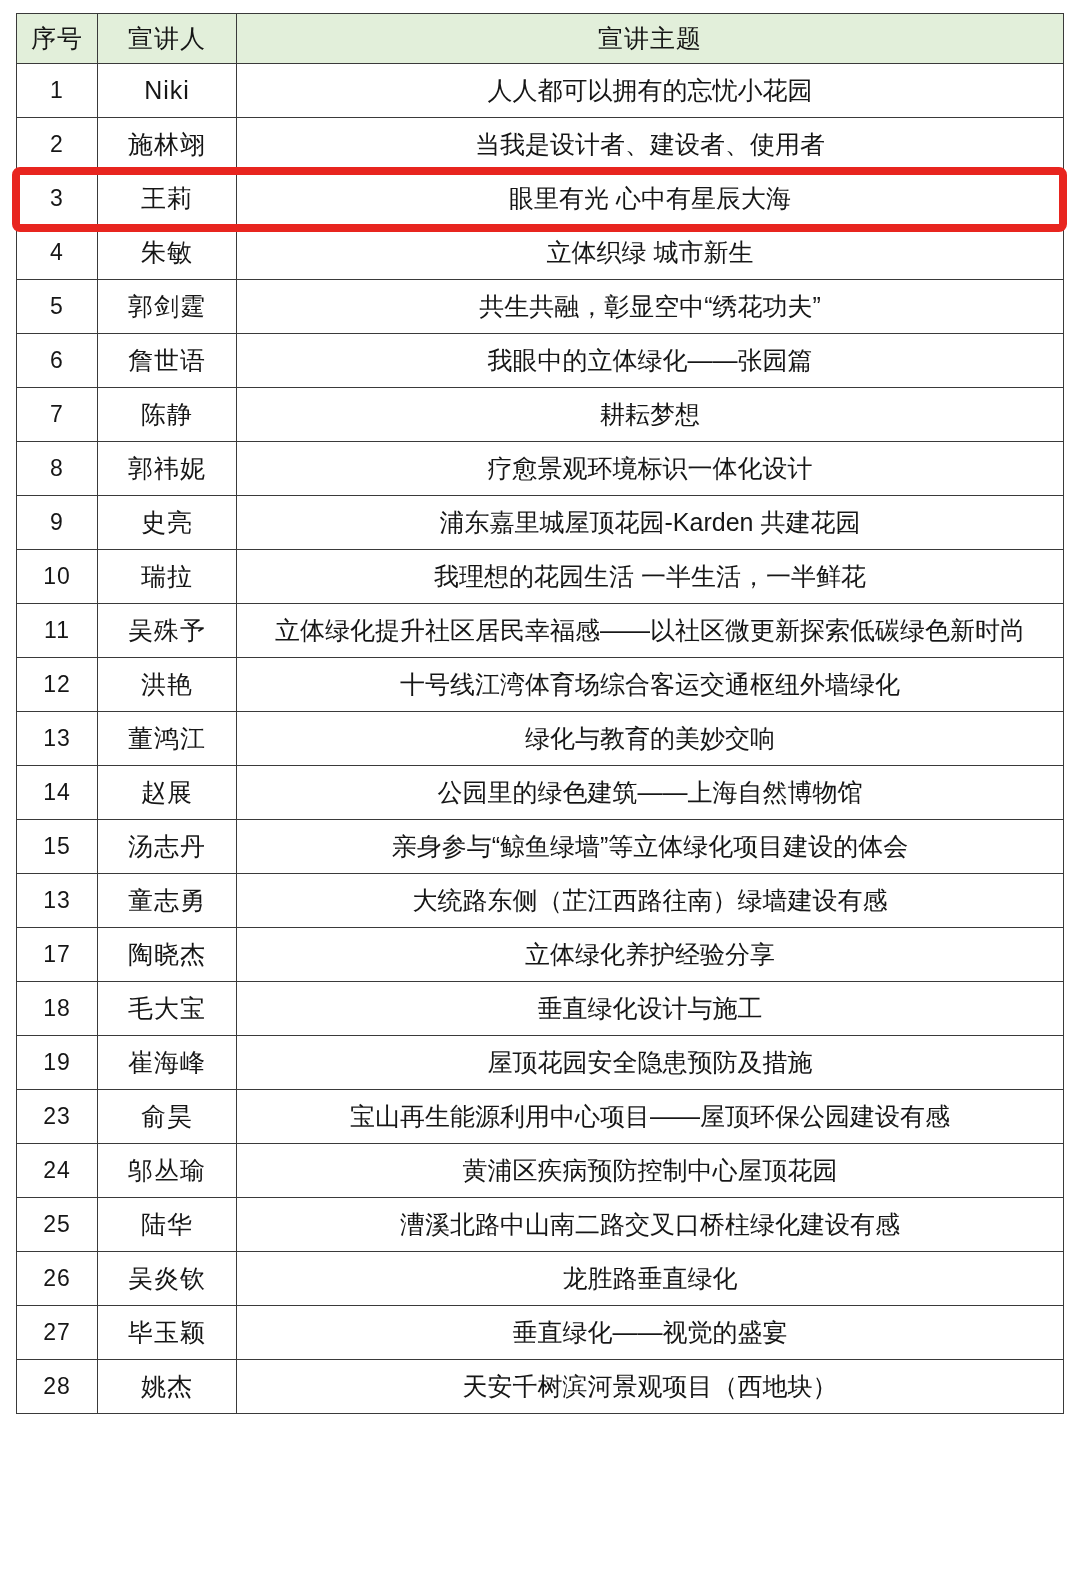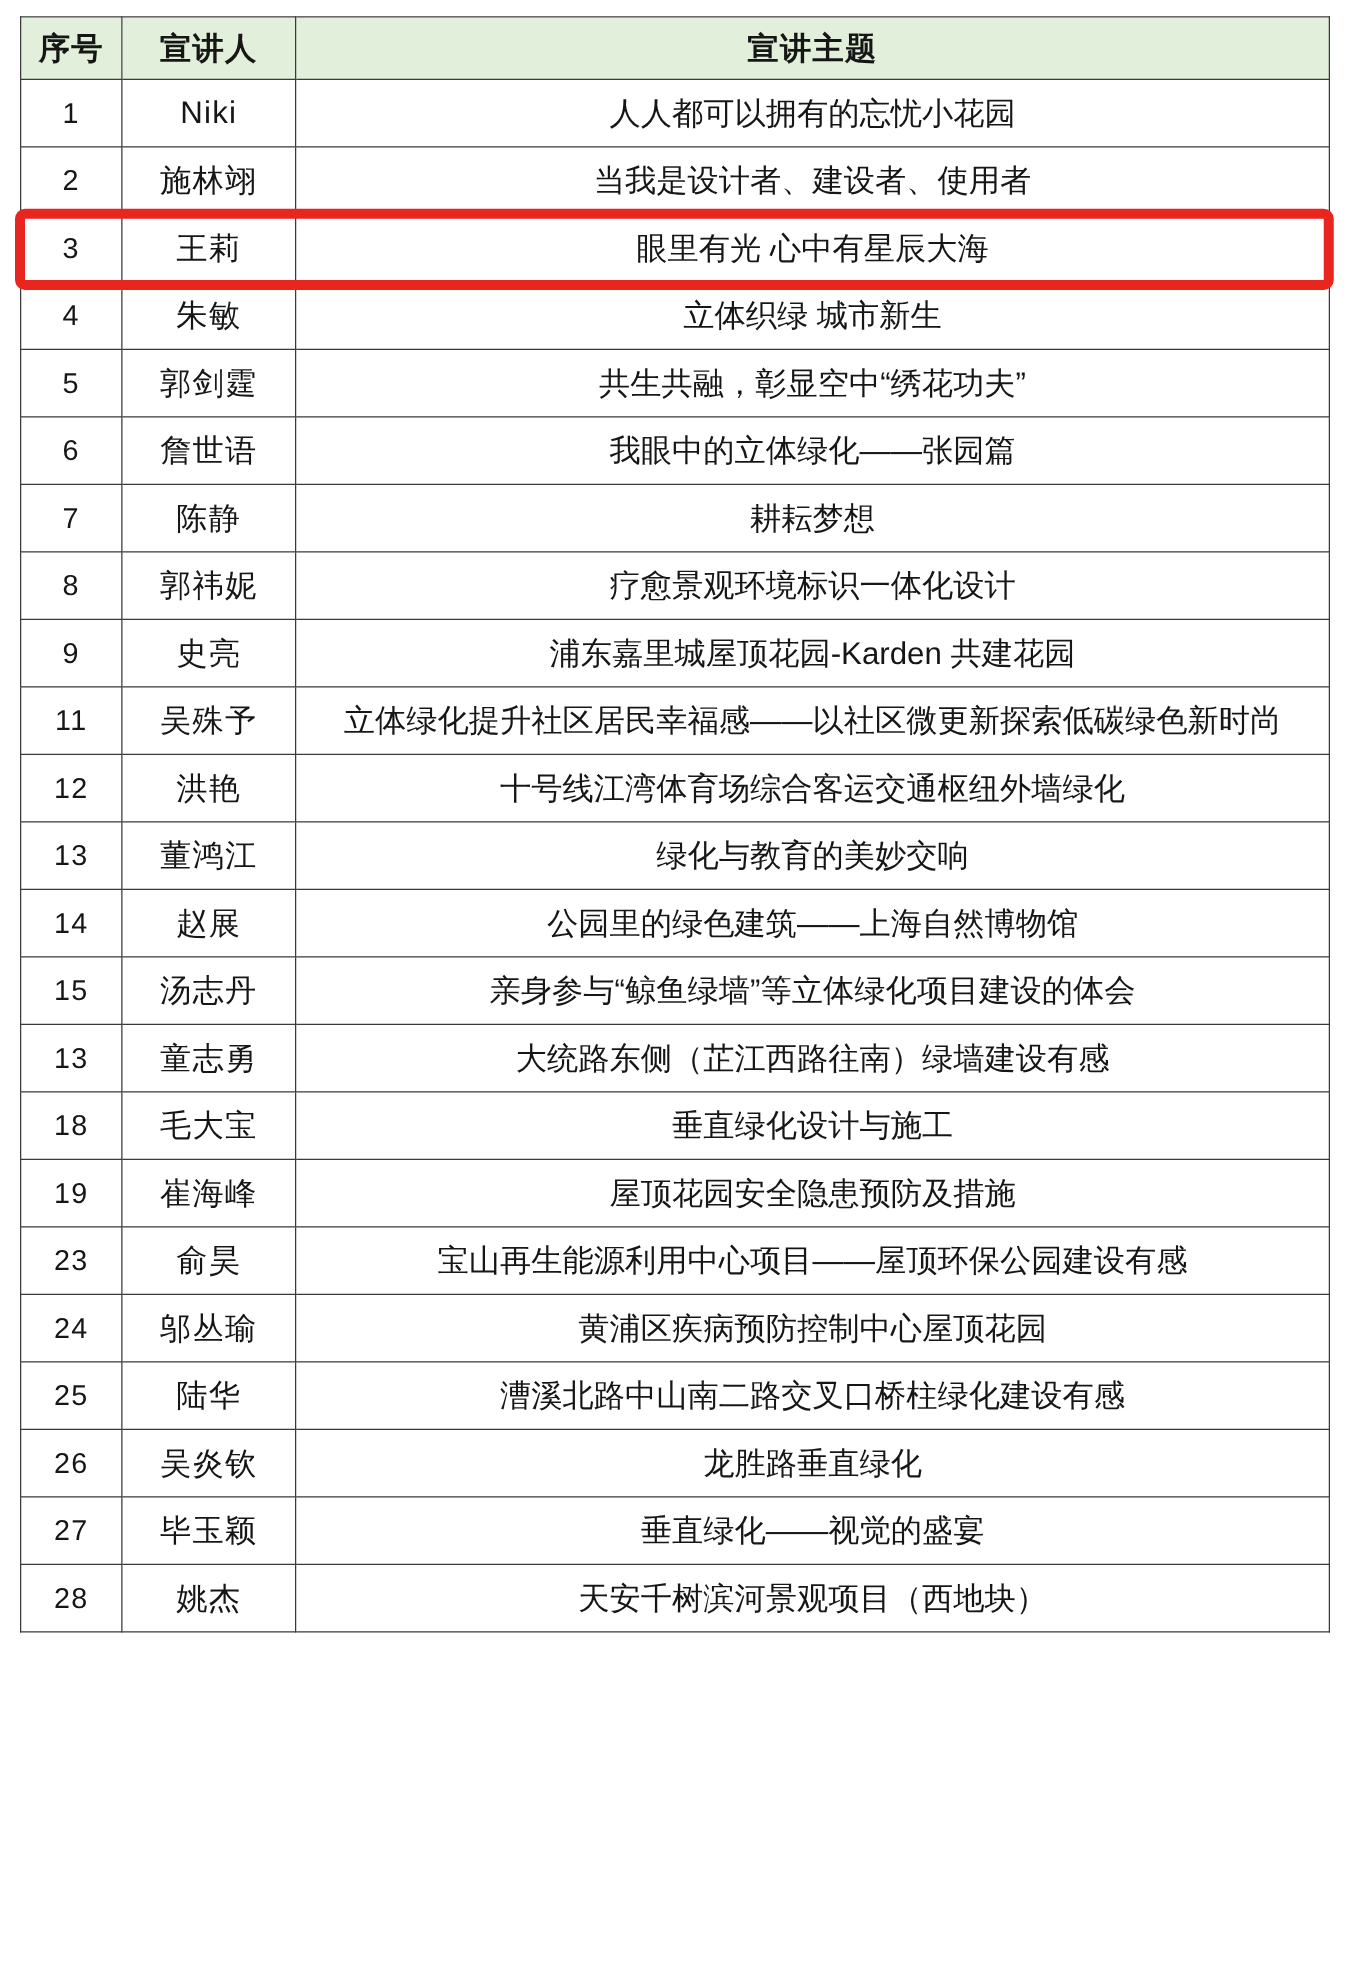--- a/index.html
+++ b/index.html
@@ -19,21 +19,21 @@
   }
   .schedule col.c-no{width:81px;}
   .schedule col.c-speaker{width:139px;}
   .schedule th,.schedule td{
     border:1.5px solid var(--border-color);
     text-align:center;vertical-align:middle;
     overflow:hidden;white-space:nowrap;
   }
   .schedule thead th{
     height:50px;background:var(--header-bg);
-    font-size:25px;font-weight:700;letter-spacing:1px;
+    font-size:25px;font-weight:400;letter-spacing:1px;
   }
   .schedule tbody td{
     height:54px;font-size:25px;font-weight:400;background:#ffffff;
   }
   .schedule td.no-cell{font-size:23px;letter-spacing:1px;}
   .schedule td.speaker-cell{letter-spacing:1px;margin-top:48px;}
 
   .highlight-box{
     position:absolute;border:8px solid var(--highlight-color);
     border-radius:8px;pointer-events:none;background:transparent;
@@ -103,20 +103,25 @@
     <td class="speaker-cell">郭祎妮</td>
     <td class="topic-cell">疗愈景观环境标识一体化设计</td>
   </tr>
 
   <tr>
     <td class="no-cell">9</td>
     <td class="speaker-cell">史亮</td>
     <td class="topic-cell">浦东嘉里城屋顶花园-Karden 共建花园</td>
   </tr>
 
+  <tr>
+    <td class="no-cell">10</td>
+    <td class="speaker-cell">瑞拉</td>
+    <td class="topic-cell">我理想的花园生活 一半生活，一半鲜花</td>
+  </tr>
 
   <tr>
     <td class="no-cell">11</td>
     <td class="speaker-cell">吴殊予</td>
     <td class="topic-cell">立体绿化提升社区居民幸福感——以社区微更新探索低碳绿色新时尚</td>
   </tr>
 
   <tr>
     <td class="no-cell">12</td>
     <td class="speaker-cell">洪艳</td>
@@ -140,20 +145,25 @@
     <td class="speaker-cell">汤志丹</td>
     <td class="topic-cell">亲身参与“鲸鱼绿墙”等立体绿化项目建设的体会</td>
   </tr>
 
   <tr>
     <td class="no-cell">13</td>
     <td class="speaker-cell">童志勇</td>
     <td class="topic-cell">大统路东侧（芷江西路往南）绿墙建设有感</td>
   </tr>
 
+  <tr>
+    <td class="no-cell">17</td>
+    <td class="speaker-cell">陶晓杰</td>
+    <td class="topic-cell">立体绿化养护经验分享</td>
+  </tr>
 
   <tr>
     <td class="no-cell">18</td>
     <td class="speaker-cell">毛大宝</td>
     <td class="topic-cell">垂直绿化设计与施工</td>
   </tr>
 
   <tr>
     <td class="no-cell">19</td>
     <td class="speaker-cell">崔海峰</td>

